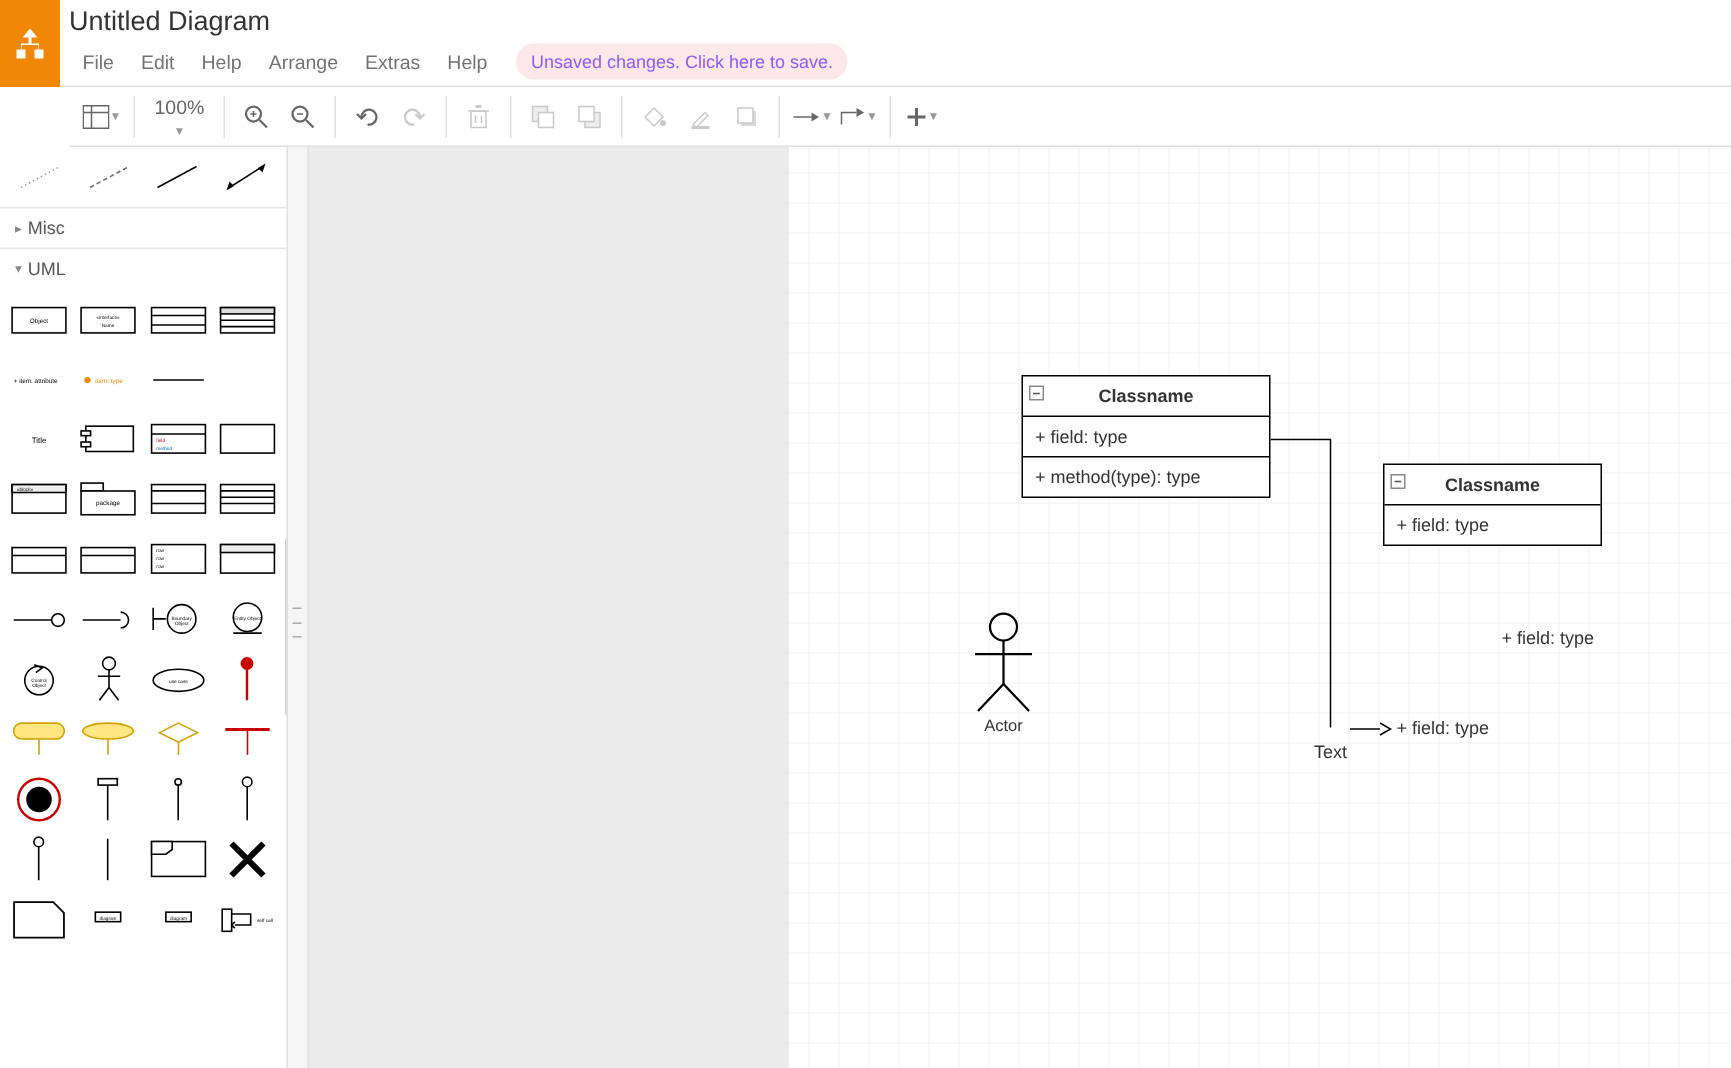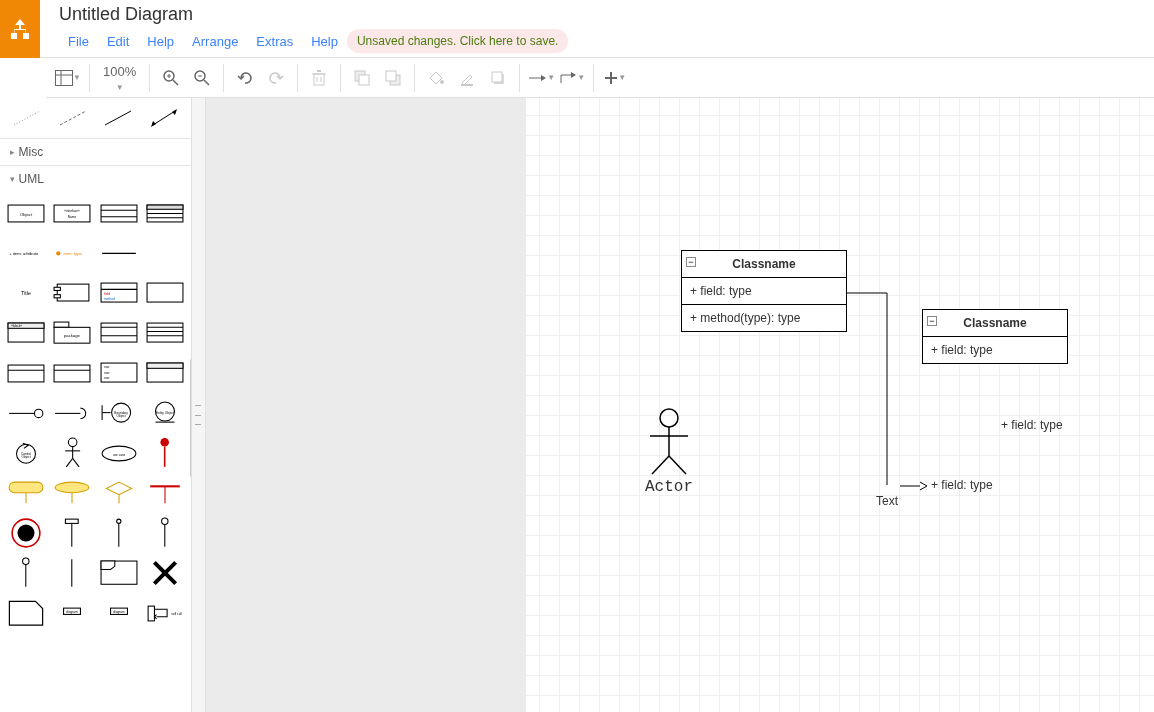--- a/index.html
+++ b/index.html
@@ -2,25 +2,25 @@
 <html><head>
 <meta charset="utf-8">
 <style>
   * { box-sizing: border-box; margin: 0; padding: 0; }
   body { font-family: Arial, Helvetica, sans-serif; font-size: 13px; color: #333; background: #fff; overflow: hidden; width: 1154px; height: 712px; }
   
   
   .header { display: flex; align-items: flex-start; border-bottom: 1px solid #e0e0e0; height: 58px; }
   .logo { width: 40px; height: 58px; background: #f08705; display: flex; align-items: center; justify-content: center; }
   .logo svg { width: 24px; height: 24px; }
-  .header-right { flex: 1; padding-left: 19px; }
+  .header-right { flex: 1; padding-left: 6px; }
   .title { font-size: 18px; font-weight: normal; color: #333; padding-top: 4px; padding-bottom: 2px; }
   .menubar { display: flex; align-items: center; gap: 0; padding-top: 2px; }
-  .menu-item { padding: 4px 9px; cursor: pointer; color: #3b82f6; }
-  .save-warning { background: #fce8e8; color: #4d7c0f; padding: 5px 10px; border-radius: 12px; font-size: 12px; cursor: pointer; }
+  .menu-item { padding: 4px 9px; cursor: pointer; color: #737373; }
+  .save-warning { margin-left: 10px; background: #fce8e8; color: #8b5cf6; padding: 5px 10px; border-radius: 12px; font-size: 12px; cursor: pointer; }
 
   
   .toolbar { height: 40px; border-bottom: 1px solid #e0e0e0; display: flex; align-items: center; padding: 0 8px; gap: 3px; margin-left: 46px; }
   .tool-btn { width: 28px; height: 28px; display: flex; align-items: center; justify-content: center; cursor: pointer; border-radius: 2px; color: #666; }
   .tool-btn.disabled { opacity: 0.35; cursor: default; }
   .tool-sep { width: 1px; height: 28px; background: #e0e0e0; margin: 0 4px; }
   .zoom-pct { padding: 0 6px; color: #666; display: flex; align-items: center; gap: 4px; cursor: pointer; flex-direction: column; }
   .dd-arrow { font-size: 8px; color: #999; }
 
   
@@ -55,21 +55,21 @@
   
   
   .uml-class { position: absolute; border: 1px solid #000; background: #fff; font-size: 12px; }
   .uml-class .uml-title { font-weight: bold; text-align: center; padding: 6px 4px; border-bottom: 1px solid #000; position: relative; }
   .uml-class .uml-row { padding: 6px 8px; }
   .uml-class .uml-row.bordered { border-bottom: 1px solid #000; }
   .collapse-icon { position: absolute; left: 4px; top: 6px; width: 10px; height: 10px; border: 1px solid #888; font-size: 9px; line-height: 8px; text-align: center; color: #555; }
   
   .actor { position: absolute; text-align: center; }
   .actor svg { display: block; margin: 0 auto; }
-  .actor-label { font-size: 16px; margin-top: 2px; font-family: Liberation Mono, monospace; }
+  .actor-label { font-size: 11px; margin-top: 2px; }
   
   .connector { position: absolute; pointer-events: none; }
   .text-label { position: absolute; font-size: 12px; }
   .field-label { position: absolute; font-size: 12px; }
 </style>
 </head>
 <body>
 
 <div class="header">
   <div class="logo">

